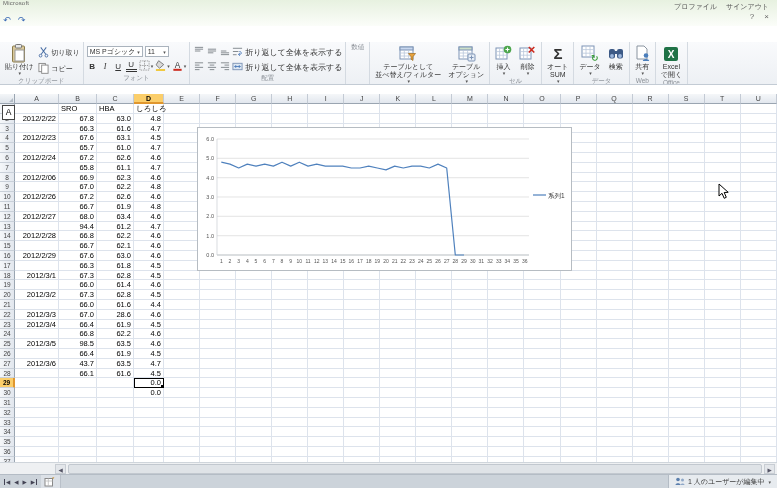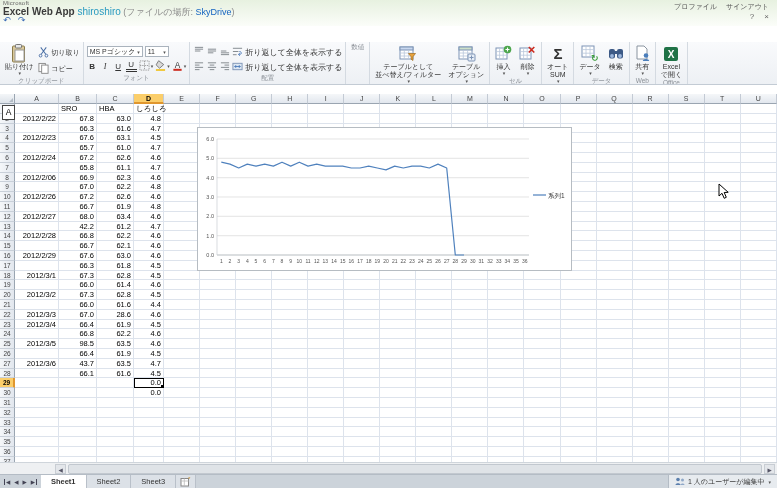--- a/index.html
+++ b/index.html
@@ -90,24 +90,20 @@
 .status .dd{font-size:5px;}
 .cursor{position:absolute;left:718px;top:183px;z-index:99;pointer-events:none;}
 </style>
 </head>
 <body>
 
 <div id="app">
 
   <div class="titlebar">
     <div class="brand">Microsoft</div>
-    <div class="titleline">
-      <span class="t-app">Excel Web App</span>
-      <span class="t-file">shiroshiro</span><span class="t-loc"><span> (ファイルの場所: </span><a class="t-sky">SkyDrive</a><span>)</span></span>
-    </div>
     <div class="undoredo">
       <span class="ur">↶</span>
       <span class="ur">↷</span>
     </div>
     <div class="topright">
       <span>プロファイル</span>
       <span>サインアウト</span>
     </div>
     <div class="helpclose">
       <span>?</span>
@@ -641,21 +637,21 @@
         <div class="g-cell" style="width: 36.06px;"></div>
         <div class="g-cell" style="width: 36.06px;"></div>
         <div class="g-cell" style="width: 36.06px;"></div>
         <div class="g-cell" style="width: 36.06px;"></div>
         <div class="g-cell" style="width: 36.06px;"></div>
         <div class="g-cell" style="width: 36.06px;"></div>
       </div>
       <div class="g-row">
         <div class="g-rh">13</div>
         <div class="g-cell" style="width: 44px;"></div>
-        <div class="g-cell ar" style="width: 38px;">42.2</div>
+        <div class="g-cell ar" style="width: 38px;">94.4</div>
         <div class="g-cell ar" style="width: 37px;">61.2</div>
         <div class="g-cell ar" style="width: 30px;">4.7</div>
         <div class="g-cell" style="width: 36.06px;"></div>
         <div class="g-cell" style="width: 36.06px;"></div>
         <div class="g-cell" style="width: 36.06px;"></div>
         <div class="g-cell" style="width: 36.06px;"></div>
         <div class="g-cell" style="width: 36.06px;"></div>
         <div class="g-cell" style="width: 36.06px;"></div>
         <div class="g-cell" style="width: 36.06px;"></div>
         <div class="g-cell" style="width: 36.06px;"></div>
@@ -1313,25 +1309,20 @@
     <div class="hs-btn hs-right">▶</div>
   </div>
 
   <div class="sheetbar">
     <div class="nav">
       <span class="bar-l">◀</span>
       <span>◀</span>
       <span>▶</span>
       <span class="bar-r">▶</span>
     </div>
-    <div id="sheettabs" style="display:flex;">
-        <div class="stab active">Sheet1</div>
-        <div class="stab">Sheet2</div>
-        <div class="stab">Sheet3</div>
-      </div>
     <div class="newsheet">
       <svg width="12" height="11" viewBox="0 0 12 11">
           <rect x="1" y="2.5" width="7.5" height="7.5" fill="#fff" stroke="#888"></rect>
           <path d="M1 5 H8.5 M4.3 2.5 V10" stroke="#bbb" stroke-width="0.8"></path>
           <text x="8" y="5" font-size="6" fill="#c78f2e">*</text>
         </svg>
     </div>
     <div class="status">
       <svg width="10" height="9" viewBox="0 0 10 9">
           <circle cx="3" cy="2.5" r="1.8" fill="#5b7fad"></circle>

